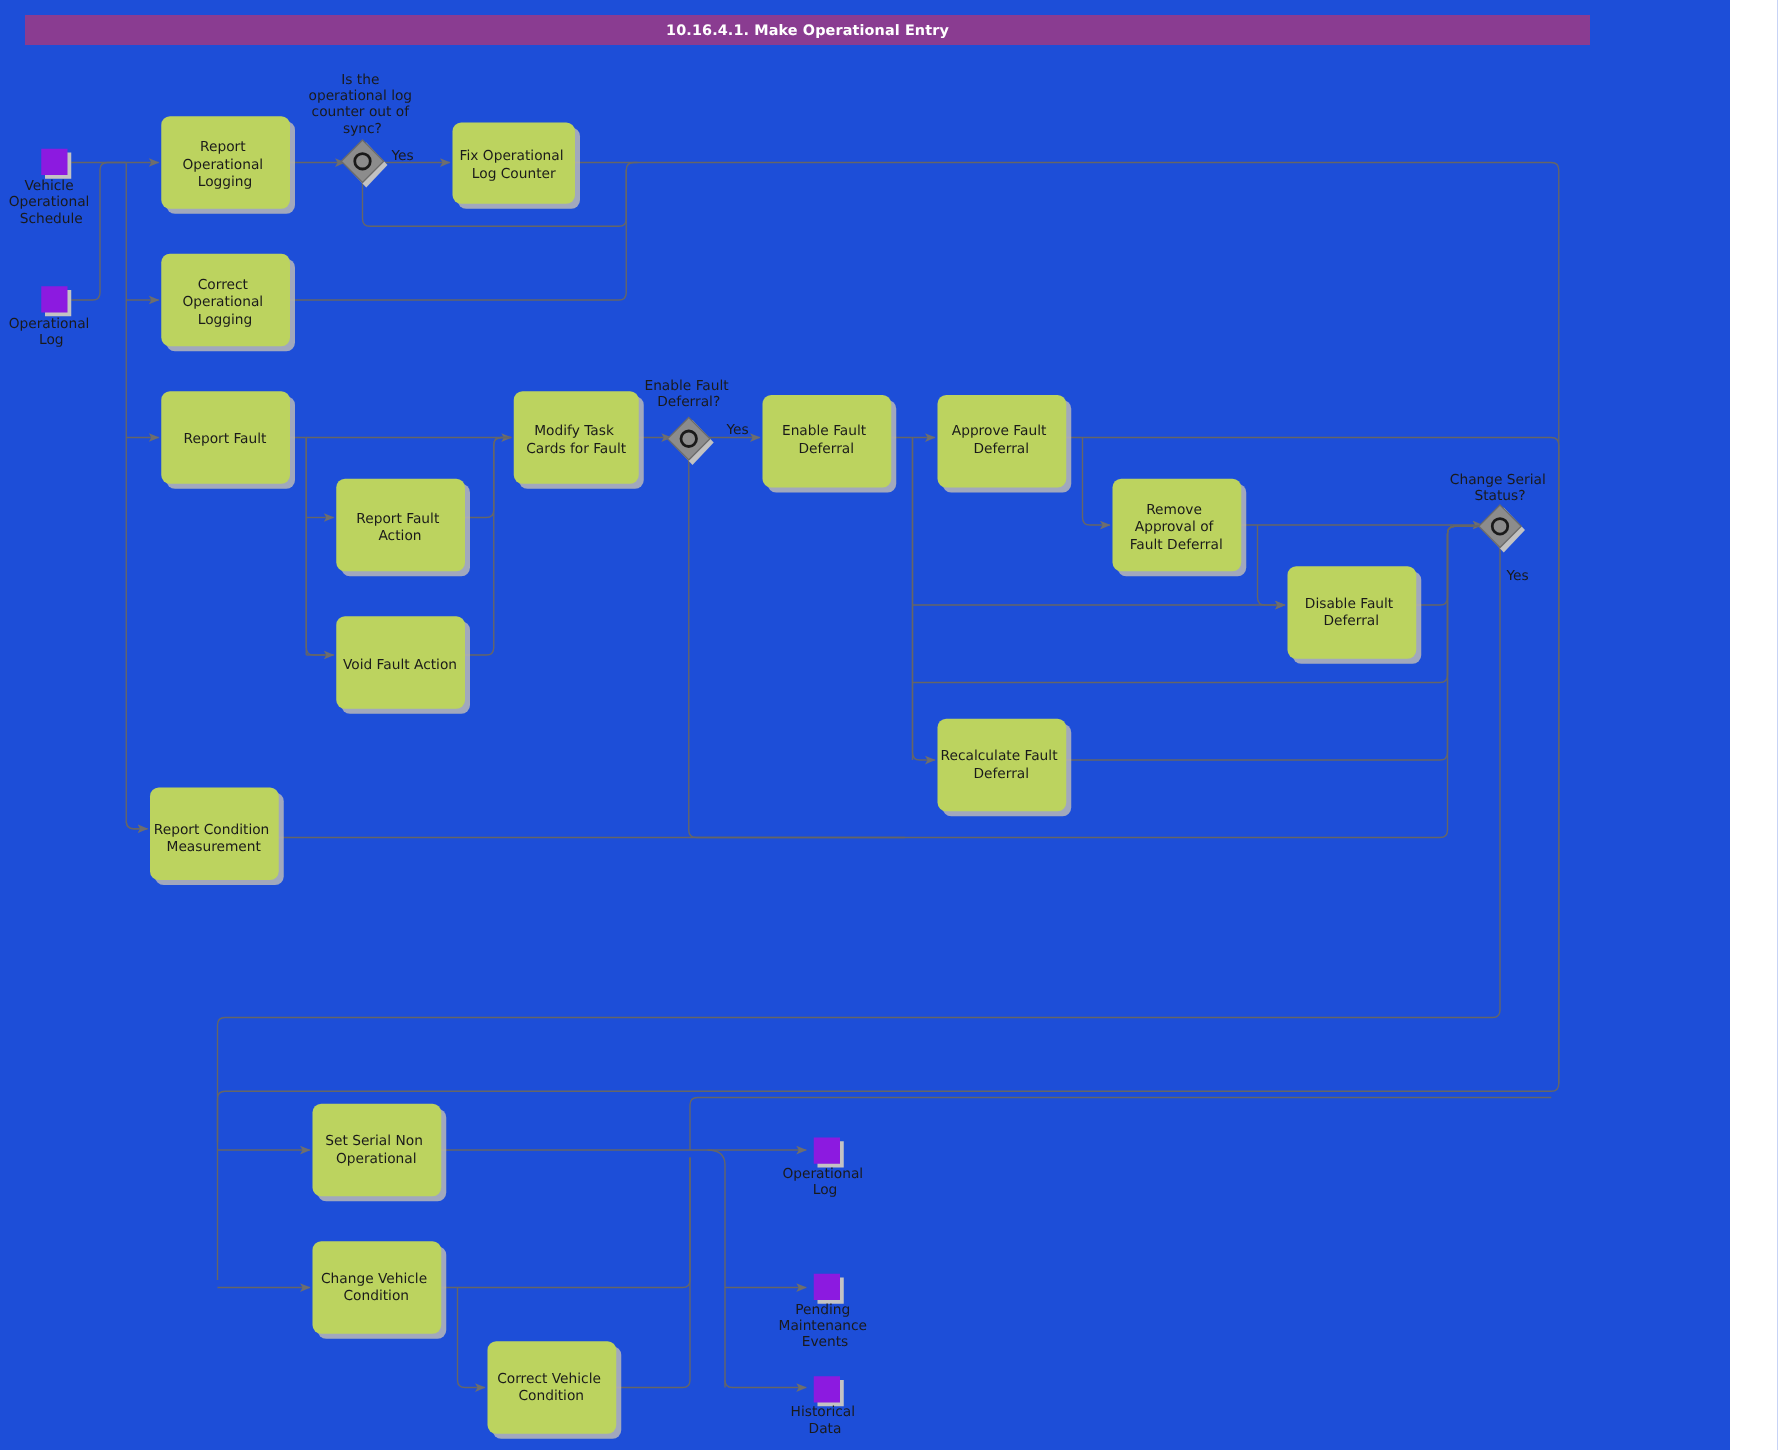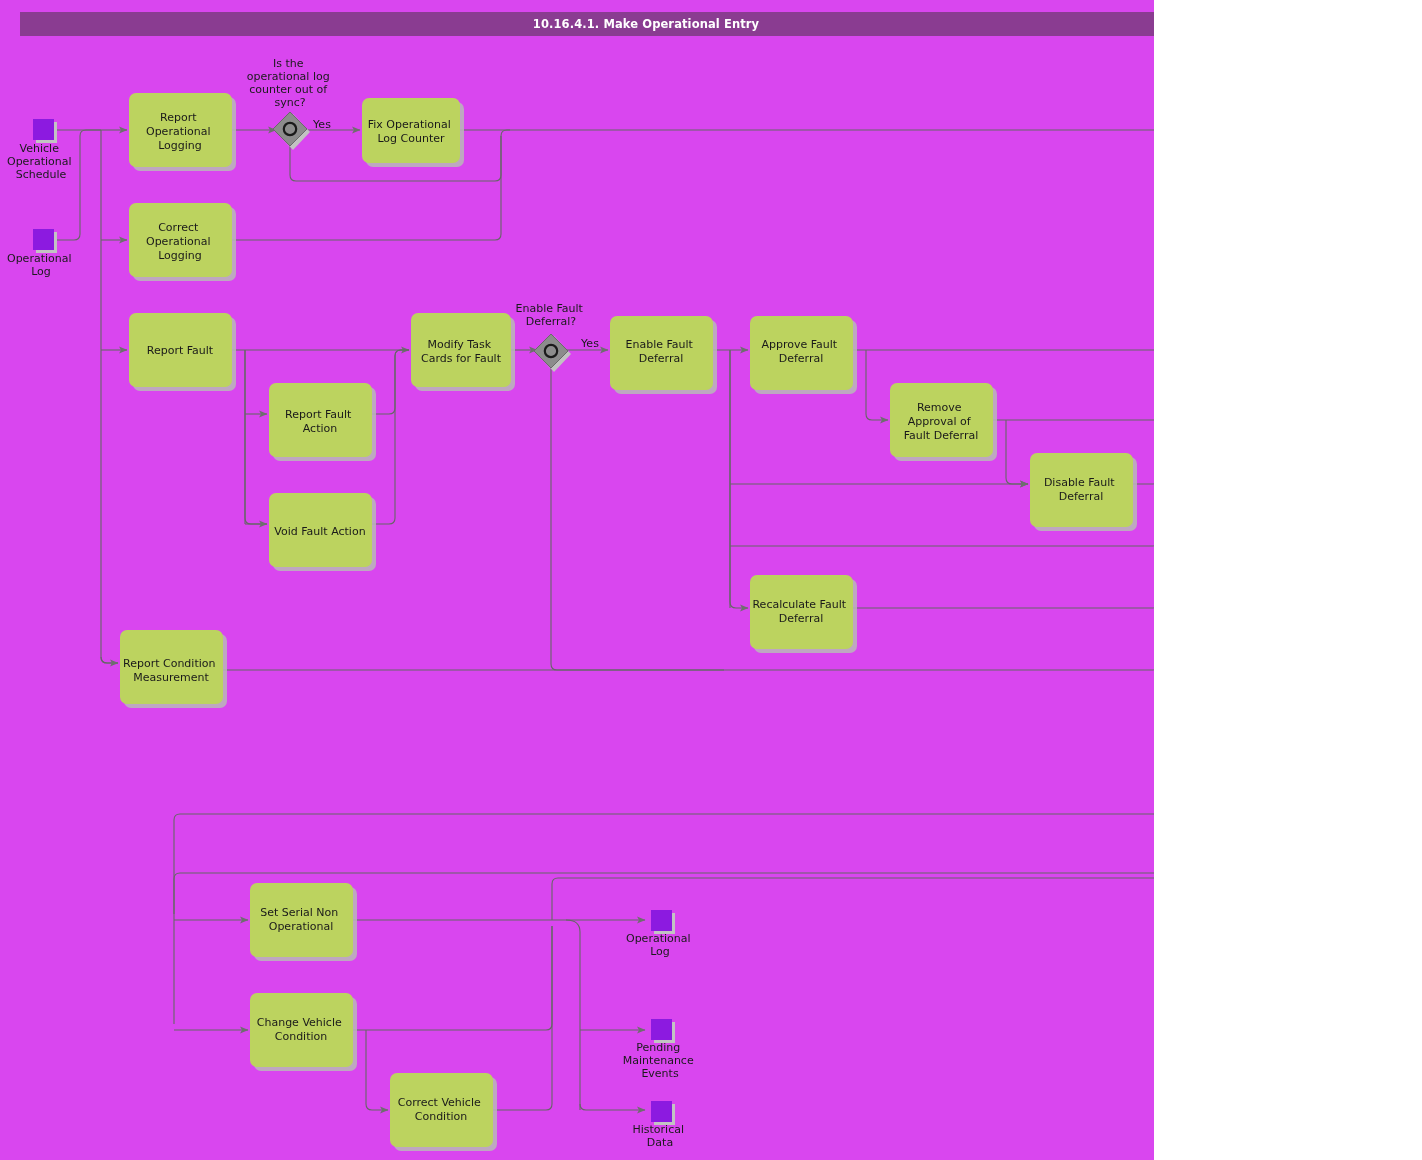--- a/index.html
+++ b/index.html
@@ -1,17 +1,17 @@
 <!DOCTYPE html>
 <html><head>
 <meta charset="utf-8">
 <style>
   html,body{margin:0;padding:0;background:#ffffff;}
   body{font-family:"DejaVu Sans", sans-serif;}
-  #page{position:relative;width:1154px;height:1160px;background:#d946ef;overflow:hidden;}
+  #page{position:relative;width:1384px;height:1160px;background:#1d4ed8;overflow:hidden;}
 
   .title-bar{
     position:absolute;left:20px;top:12px;width:1252px;height:24px;
     background:#8a3c91;color:#ffffff;
     font-family:"DejaVu Sans", sans-serif;
     font-size:11.5px;font-weight:bold;
     display:flex;align-items:center;justify-content:center;
     letter-spacing:.1px;
   }
 

